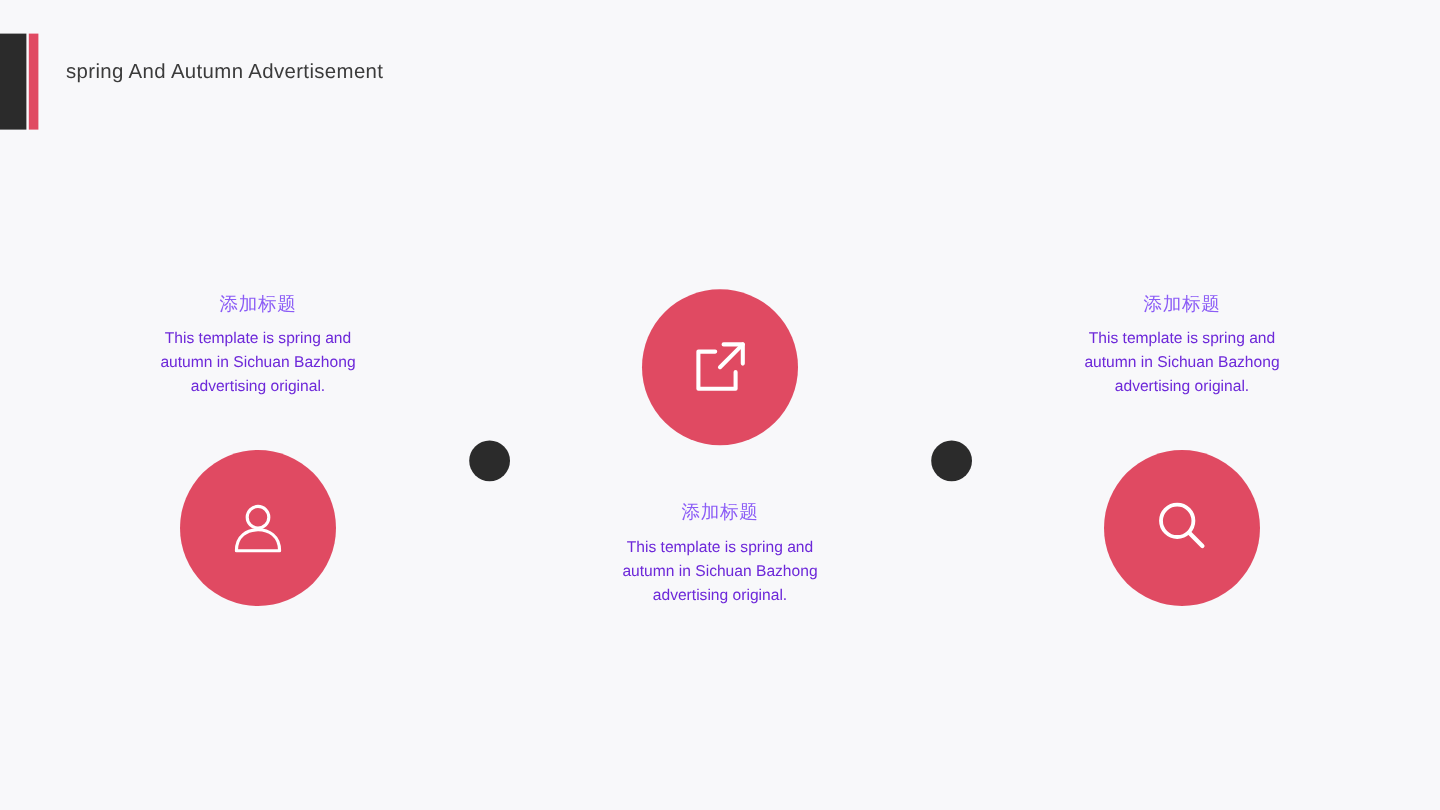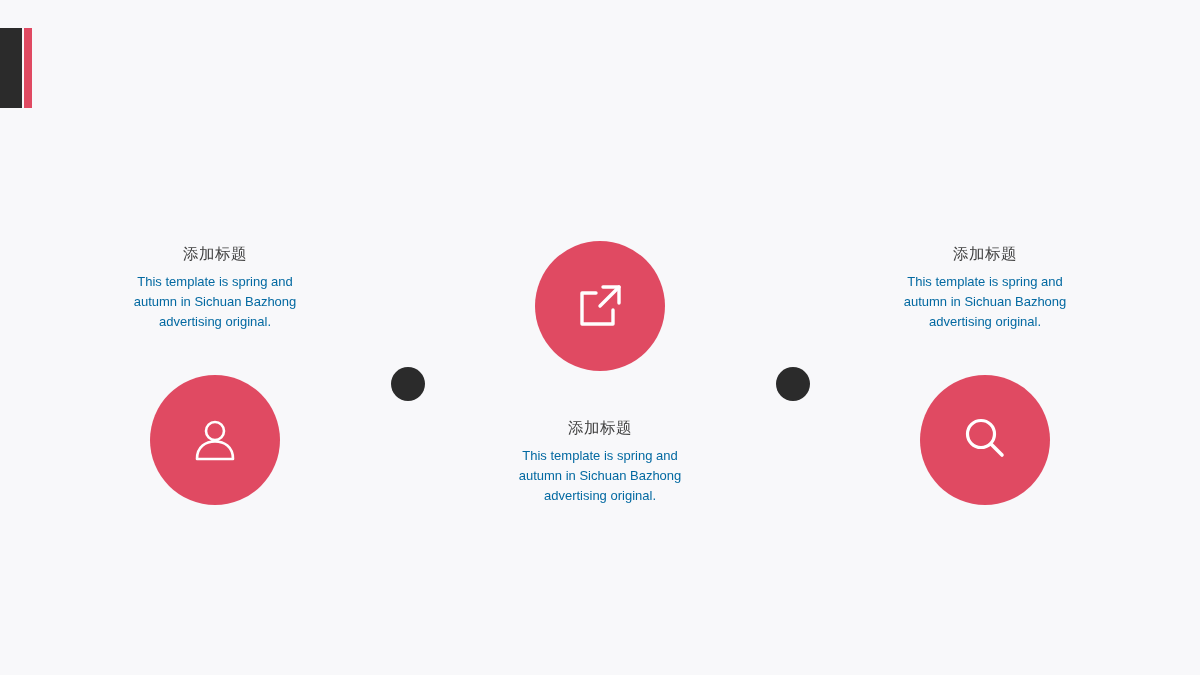--- a/index.html
+++ b/index.html
@@ -54,28 +54,28 @@
   #header-subtitle {
     font-size: 17px;
     color: #3b3b3b;
     line-height: 24px;
     margin-top: 6px;
     letter-spacing: 0.3px;
   }
 
   
   .block-title {
-    color: #404040;
+    color: #8b5cf6;
     font-size: 15.5px;
     text-align: center;
     line-height: 20px;
     letter-spacing: 0.5px;
   }
   .block-body {
-    color: #0369a1;
+    color: #6d28d9;
     font-size: 13px;
     line-height: 20px;
     text-align: center;
     margin-top: 8px;
   }
 
   .circle {
     border-radius: 50%;
     background: #e04a62;
     display: flex;
@@ -140,20 +140,21 @@
 
   svg { display: block; }
 </style>
 </head>
 <body>
 
 <div id="header">
   <div id="header-bar-dark"></div>
   <div id="header-bar-accent"></div>
   <div id="header-text">
+    <div id="header-subtitle">spring And Autumn Advertisement</div>
   </div>
 </div>
 
 <div id="col1-text">
   <div class="block-title">添加标题</div>
   <div class="block-body">This template is spring and autumn in Sichuan Bazhong advertising original.</div>
 </div>
 
 <div class="circle" id="circle-person">
   <span>

